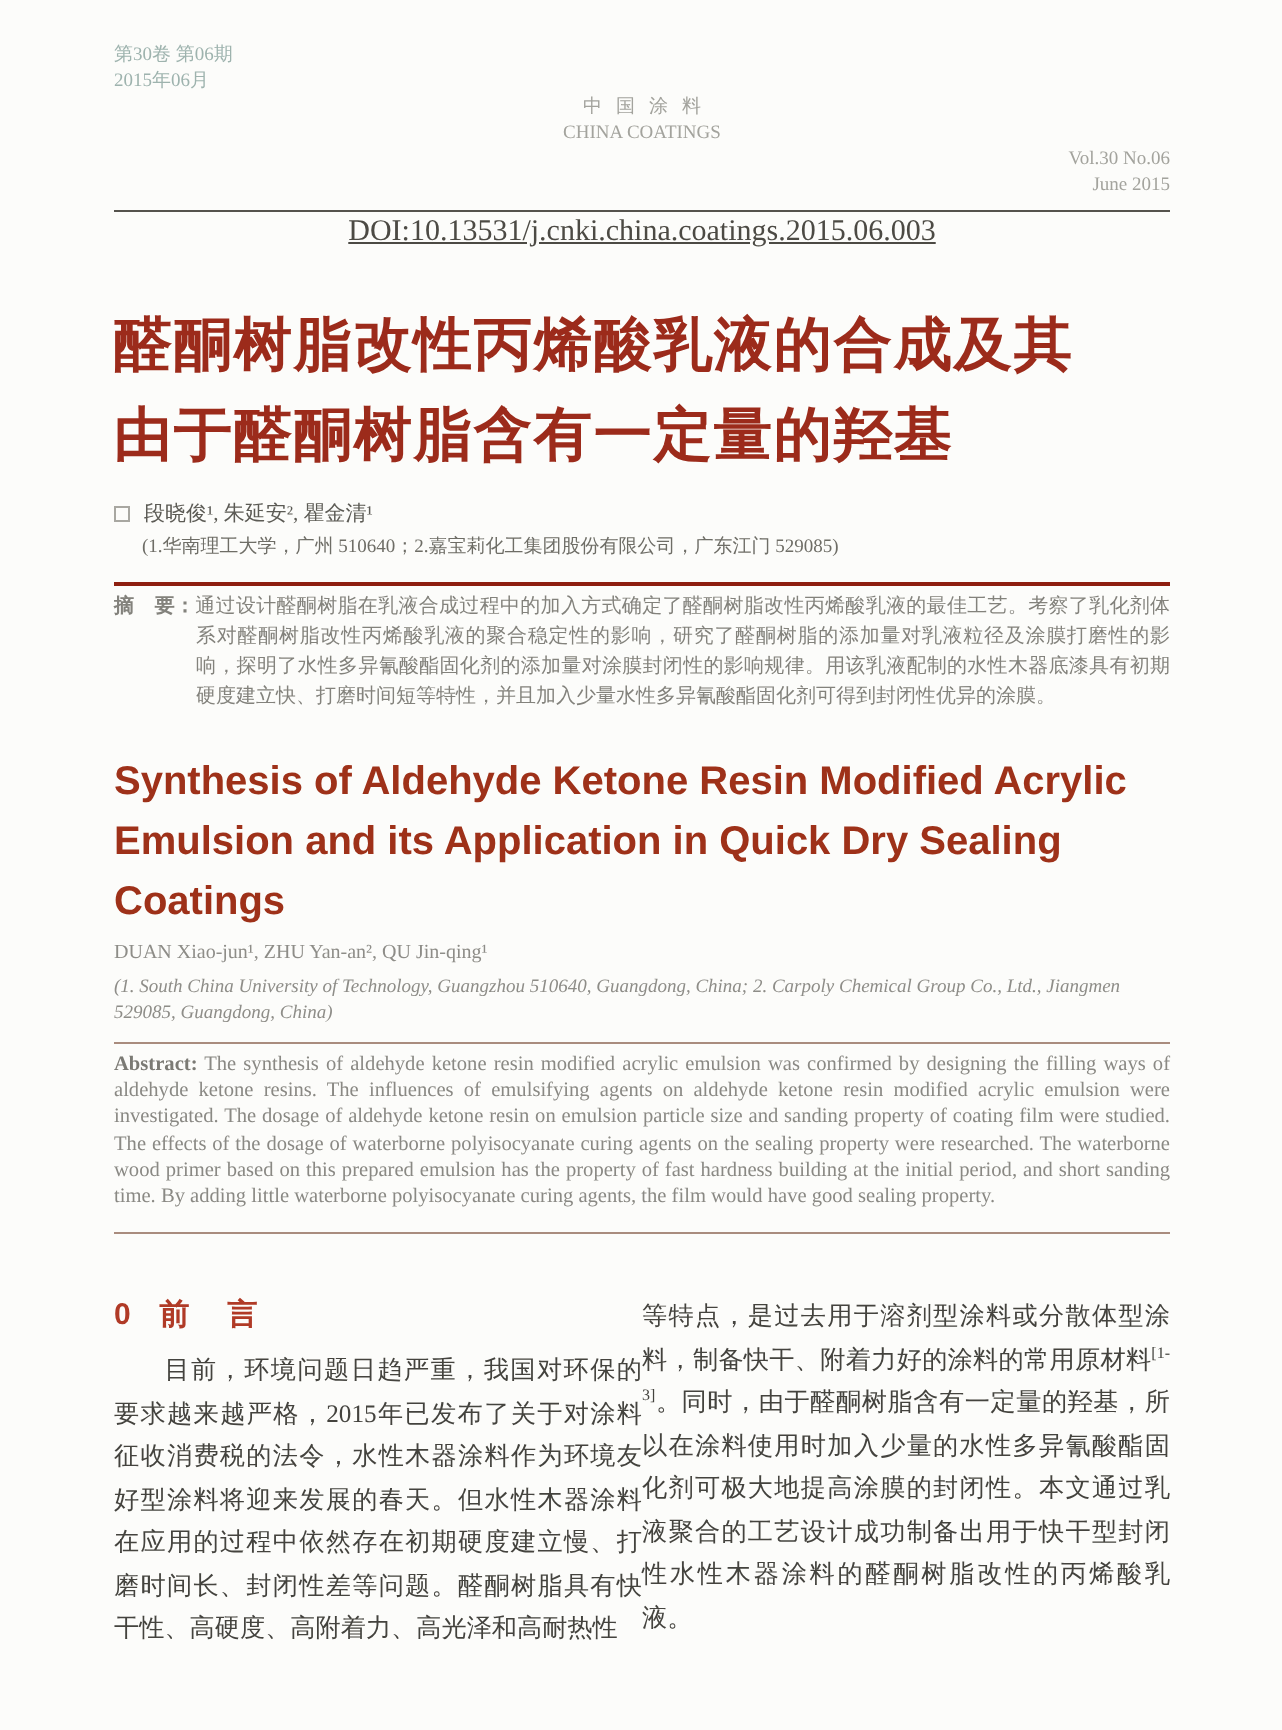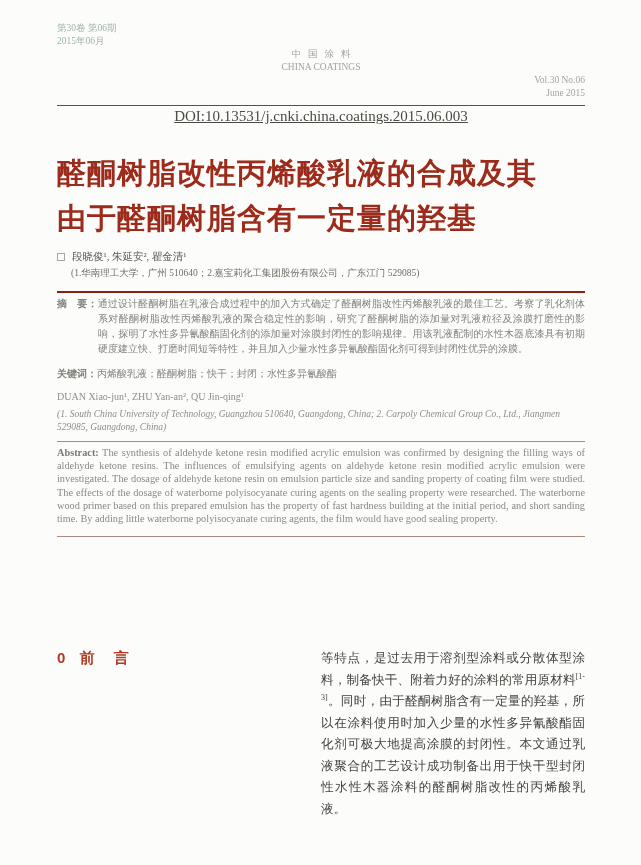--- a/index.html
+++ b/index.html
@@ -118,35 +118,36 @@
 
     <div class="authors-row">
       <span class="author-bullet"></span>
       <span class="authors-cn">段晓俊¹, 朱延安², 瞿金清¹</span>
     </div>
     <div class="affiliation-cn">(1.华南理工大学，广州 510640；2.嘉宝莉化工集团股份有限公司，广东江门 529085)</div>
 
     <hr class="red-rule">
 
     <p class="abstract-cn"><b>摘　要：</b><span>通过设计醛酮树脂在乳液合成过程中的加入方式确定了醛酮树脂改性丙烯酸乳液的最佳工艺。考察了乳化剂体系对醛酮树脂改性丙烯酸乳液的聚合稳定性的影响，研究了醛酮树脂的添加量对乳液粒径及涂膜打磨性的影响，探明了水性多异氰酸酯固化剂的添加量对涂膜封闭性的影响规律。用该乳液配制的水性木器底漆具有初期硬度建立快、打磨时间短等特性，并且加入少量水性多异氰酸酯固化剂可得到封闭性优异的涂膜。</span></p>
-    <p class="keywords-cn"><b>关键词：</b><span>丙烯酸乳液；醛酮树脂；快干；封闭；水性多异氰酸酯</span></p>
 
 
+    <div class="title-en">Synthesis of Aldehyde Ketone Resin Modified Acrylic Emulsion and its Application in Quick Dry Sealing Coatings</div>
     <div class="authors-en">DUAN Xiao-jun¹, ZHU Yan-an², QU Jin-qing¹</div>
     <div class="affiliation-en">(1. South China University of Technology, Guangzhou 510640, Guangdong, China; 2. Carpoly Chemical Group Co., Ltd., Jiangmen 529085, Guangdong, China)</div>
 
     <hr class="thin-rule">
 
     <p class="abstract-en"><b>Abstract:</b><span> The synthesis of aldehyde ketone resin modified acrylic emulsion was confirmed by designing the filling ways of aldehyde ketone resins. The influences of emulsifying agents on aldehyde ketone resin modified acrylic emulsion were investigated. The dosage of aldehyde ketone resin on emulsion particle size and sanding property of coating film were studied. The effects of the dosage of waterborne polyisocyanate curing agents on the sealing property were researched. The waterborne wood primer based on this prepared emulsion has the property of fast hardness building at the initial period, and short sanding time. By adding little waterborne polyisocyanate curing agents, the film would have good sealing property.</span></p>
 
     <hr class="thin-rule">
   </div>
 
   <div class="intro">
     <div class="col">
       <div class="sec-head"><span>0</span>&nbsp;&nbsp;<span>前　言</span></div>
+      <p class="body-par indent">目前，环境问题日趋严重，我国对环保的要求越来越严格，2015年已发布了关于对涂料征收消费税的法令，水性木器涂料作为环境友好型涂料将迎来发展的春天。但水性木器涂料在应用的过程中依然存在初期硬度建立慢、打磨时间长、封闭性差等问题。醛酮树脂具有快干性、高硬度、高附着力、高光泽和高耐热性</p>
     </div>
     <div class="col">
       <p class="body-par"><span>等特点，是过去用于溶剂型涂料或分散体型涂料，制备快干、附着力好的涂料的常用原材料</span><sup>[1-3]</sup><span>。同时，由于醛酮树脂含有一定量的羟基，所以在涂料使用时加入少量的水性多异氰酸酯固化剂可极大地提高涂膜的封闭性。本文通过乳液聚合的工艺设计成功制备出用于快干型封闭性水性木器涂料的醛酮树脂改性的丙烯酸乳液。</span></p>
     </div>
   </div>
 
 </div>
 
 </body></html>

